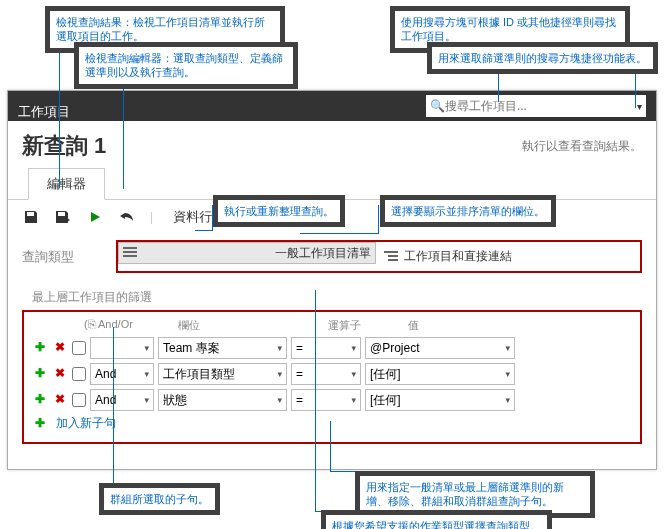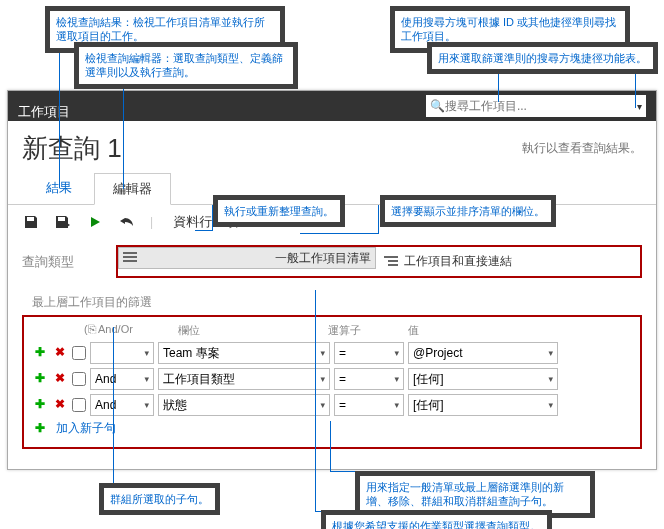--- a/index.html
+++ b/index.html
@@ -8,21 +8,21 @@
   .line { position: absolute; background: #0066cc; z-index: 15; }
 
   .panel { position: absolute; left: 7px; top: 90px; width: 650px; height: 380px; border: 1px solid #aaa; background: #fff; box-shadow: 0 0 3px rgba(0,0,0,.2); }
   .topbar { height: 30px; background: #333; color: #fff; display: flex; align-items: flex-end; padding: 0 10px; position: relative; }
   .topbar-title { font-size: 13px; }
   .search-box { position: absolute; right: 10px; top: 4px; width: 220px; height: 22px; background: #fff; display: flex; align-items: center; padding: 0 4px; }
   .search-box input { border: none; outline: none; flex: 1; font-size: 12px; color: #666; }
   .search-caret { color: #333; font-size: 10px; margin-left: -2px; }
 
   .title-row { display: flex; align-items: center; justify-content: space-between; padding: 10px 14px 6px 14px; }
-  .query-title { font-size: 26px; font-weight: 400; color: #333; }
+  .query-title { font-size: 22px; font-weight: 700; color: #333; }
   .exec-hint { font-size: 12px; color: #737373; font-weight: 300; }
 
   .tabs { display: flex; border-bottom: 1px solid #ccc; padding-left: 20px; gap: 4px; }
   .tab { padding: 6px 18px; font-size: 13px; color: #0066cc; cursor: pointer; position: relative; top: 1px; }
   .tab.active { border: 1px solid #ccc; border-bottom: 1px solid #fff; color: #333; background: #fff; }
 
   .toolbar { display: flex; align-items: center; gap: 14px; padding: 8px 14px; }
   .tb-btn { width: 18px; height: 18px; display: inline-flex; align-items: center; justify-content: center; cursor: pointer; color: #333; }
   .tb-label { font-size: 13px; color: #333; margin-left: 6px; }
 
@@ -41,21 +41,21 @@
   .fh-field { width: 150px; }
   .fh-op { width: 80px; }
   .fh-val { flex: 1; }
   .filter-row { display: flex; align-items: center; gap: 4px; margin-bottom: 4px; }
   .fr-add { width: 16px; height: 16px; color: #0a0; font-weight: bold; cursor: pointer; text-align: center; }
   .fr-del { width: 16px; height: 16px; color: #c00; font-weight: bold; cursor: pointer; text-align: center; }
   .fr-chk { width: 14px; height: 14px; }
   .sel { border: 1px solid #bbb; background: #fff; height: 22px; padding: 0 4px; display: flex; align-items: center; justify-content: space-between; font-size: 12px; }
   .sel .caret { font-size: 9px; color: #555; }
   .sel-andor { width: 64px; }
-  .sel-field { width: 172px; }
+  .sel-field { width: 129px; }
   .sel-op { width: 70px; }
   .sel-val { width: 150px; }
   .add-clause { color: #0066cc; font-size: 12px; cursor: pointer; margin-left: 4px; }
 </style>
 </head>
 <body>
 
 <div class="callout" style="left:45px; top:6px;">檢視查詢結果：檢視工作項目清單並執行所選取項目的工作。</div>
 <div class="callout" style="left:74px; top:42px; width:224px;">檢視查詢編輯器：選取查詢類型、定義篩選準則以及執行查詢。</div>
 <div class="callout" style="left:390px; top:6px; width:265px;">使用搜尋方塊可根據 ID 或其他捷徑準則尋找工作項目。</div>
@@ -89,21 +89,20 @@
       <span class="search-caret">▾</span>
     </div>
   </div>
 
   <div class="title-row">
     <div class="query-title">新查詢 1</div>
     <div class="exec-hint">執行以查看查詢結果。</div>
   </div>
 
   <div class="tabs">
-    <div class="tab">結果</div>
     <div class="tab active">編輯器</div>
   </div>
 
   <div class="toolbar">
     <span class="tb-btn">
         <svg width="16" height="16" viewBox="0 0 16 16">
           <path fill="#333" d="M2 2h10l2 2v10H2V2zm2 1v4h7V3H4zm1 7h6v3H5v-3z"></path>
         </svg>
       </span>
     <span class="tb-btn">

